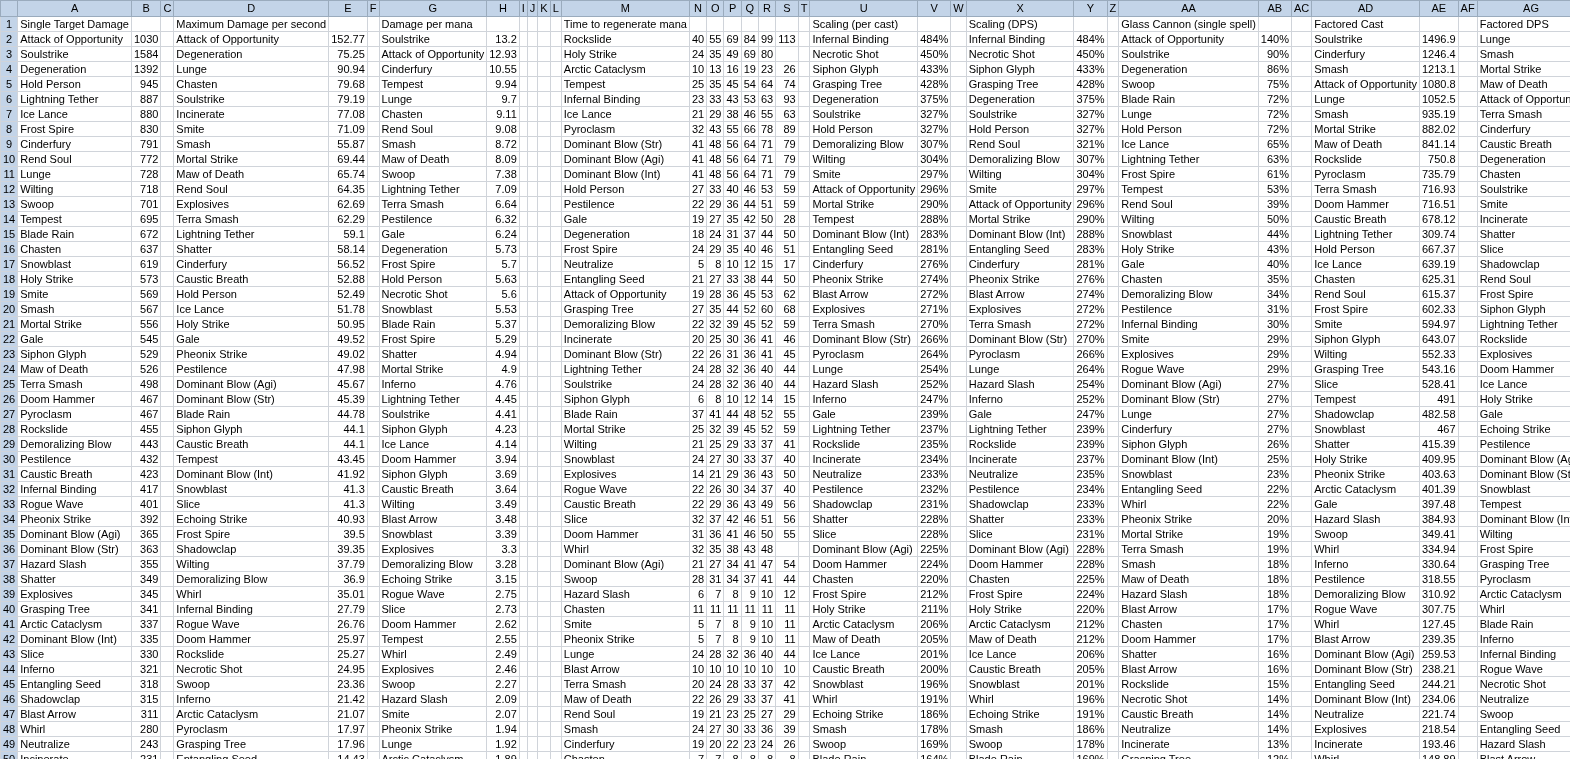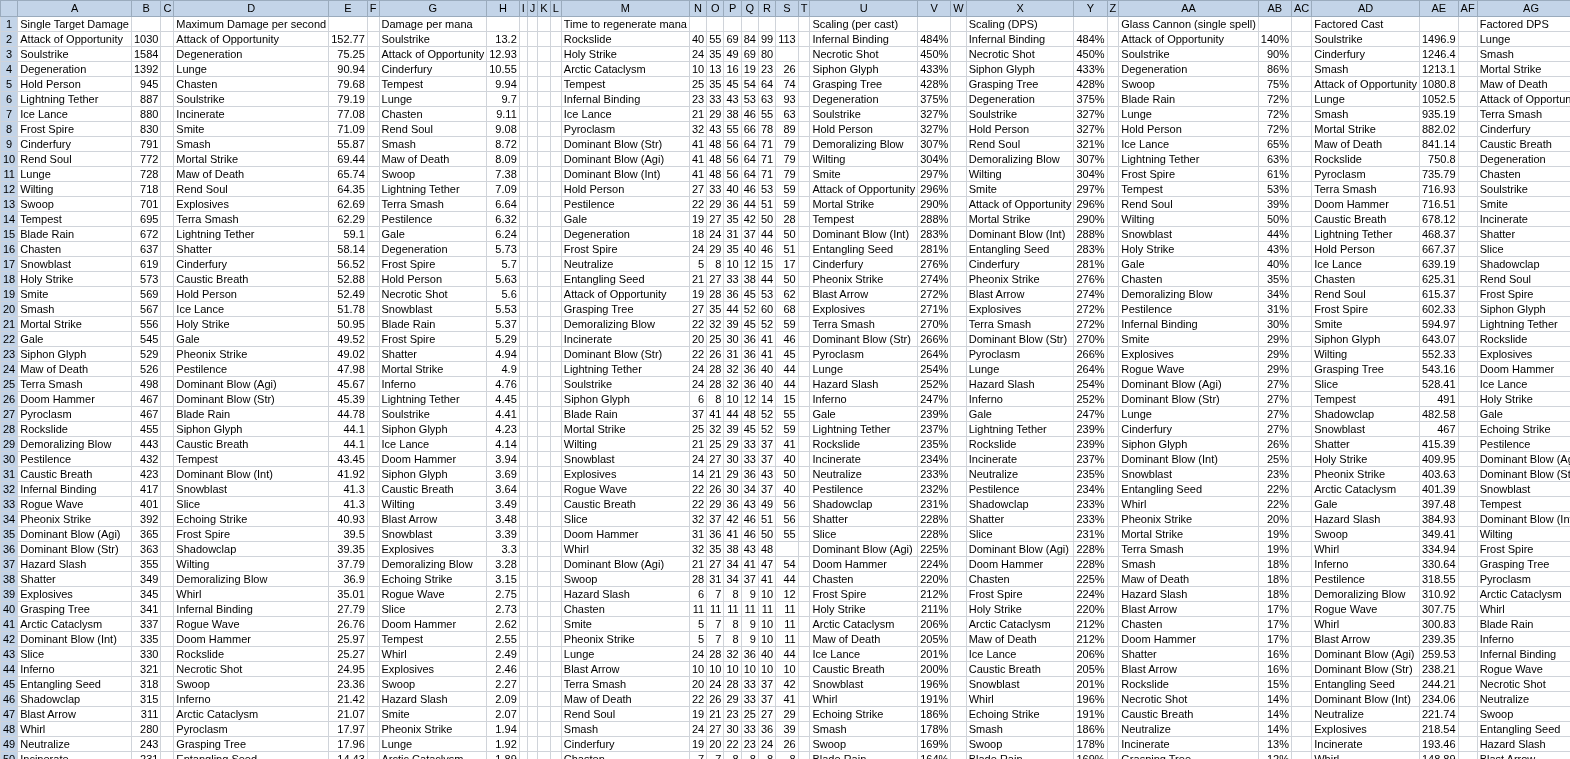--- a/index.html
+++ b/index.html
@@ -646,21 +646,21 @@
           <td class="txt">Dominant Blow (Int)</td>
           <td class="num">283%</td>
           <td class="empty"></td>
           <td class="txt">Dominant Blow (Int)</td>
           <td class="num">288%</td>
           <td class="empty"></td>
           <td class="txt">Snowblast</td>
           <td class="num">44%</td>
           <td class="empty"></td>
           <td class="txt">Lightning Tether</td>
-          <td class="num">468.37</td>
+          <td class="num">309.74</td>
           <td class="empty"></td>
           <td class="txt">Shatter</td>
         </tr>
         <tr>
           <td class="rowhdr">16</td>
           <td class="txt">Chasten</td>
           <td class="num">637</td>
           <td class="empty"></td>
           <td class="txt">Shatter</td>
           <td class="num">58.14</td>
@@ -1582,21 +1582,21 @@
           <td class="txt">Arctic Cataclysm</td>
           <td class="num">206%</td>
           <td class="empty"></td>
           <td class="txt">Arctic Cataclysm</td>
           <td class="num">212%</td>
           <td class="empty"></td>
           <td class="txt">Chasten</td>
           <td class="num">17%</td>
           <td class="empty"></td>
           <td class="txt">Whirl</td>
-          <td class="num">300.83</td>
+          <td class="num">127.45</td>
           <td class="empty"></td>
           <td class="txt">Blade Rain</td>
         </tr>
         <tr>
           <td class="rowhdr">42</td>
           <td class="txt">Dominant Blow (Int)</td>
           <td class="num">335</td>
           <td class="empty"></td>
           <td class="txt">Doom Hammer</td>
           <td class="num">25.97</td>

